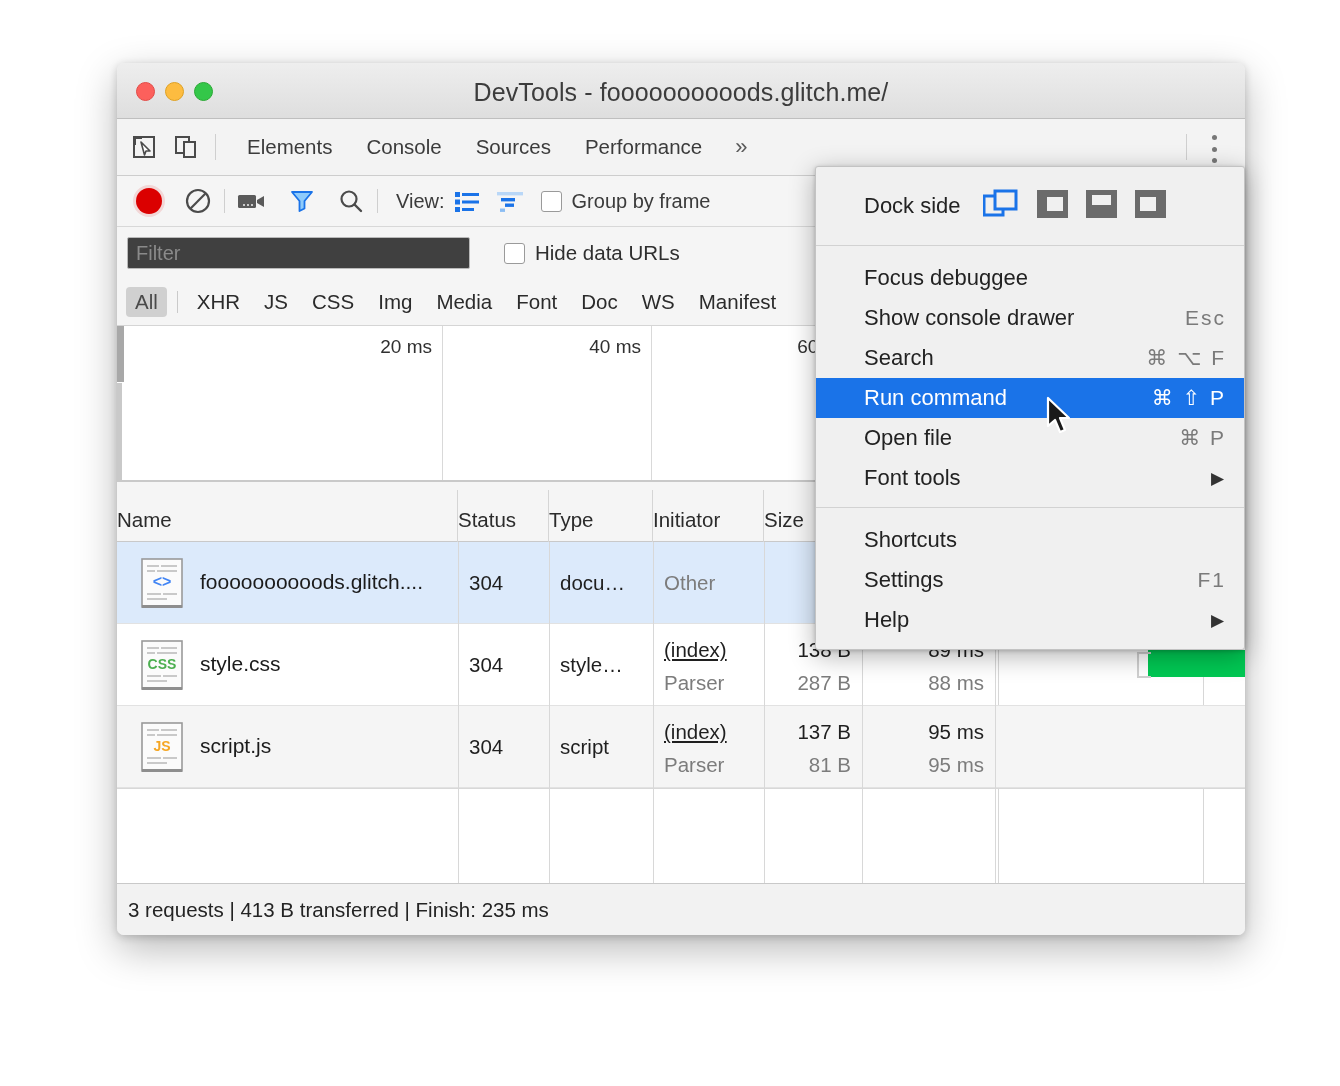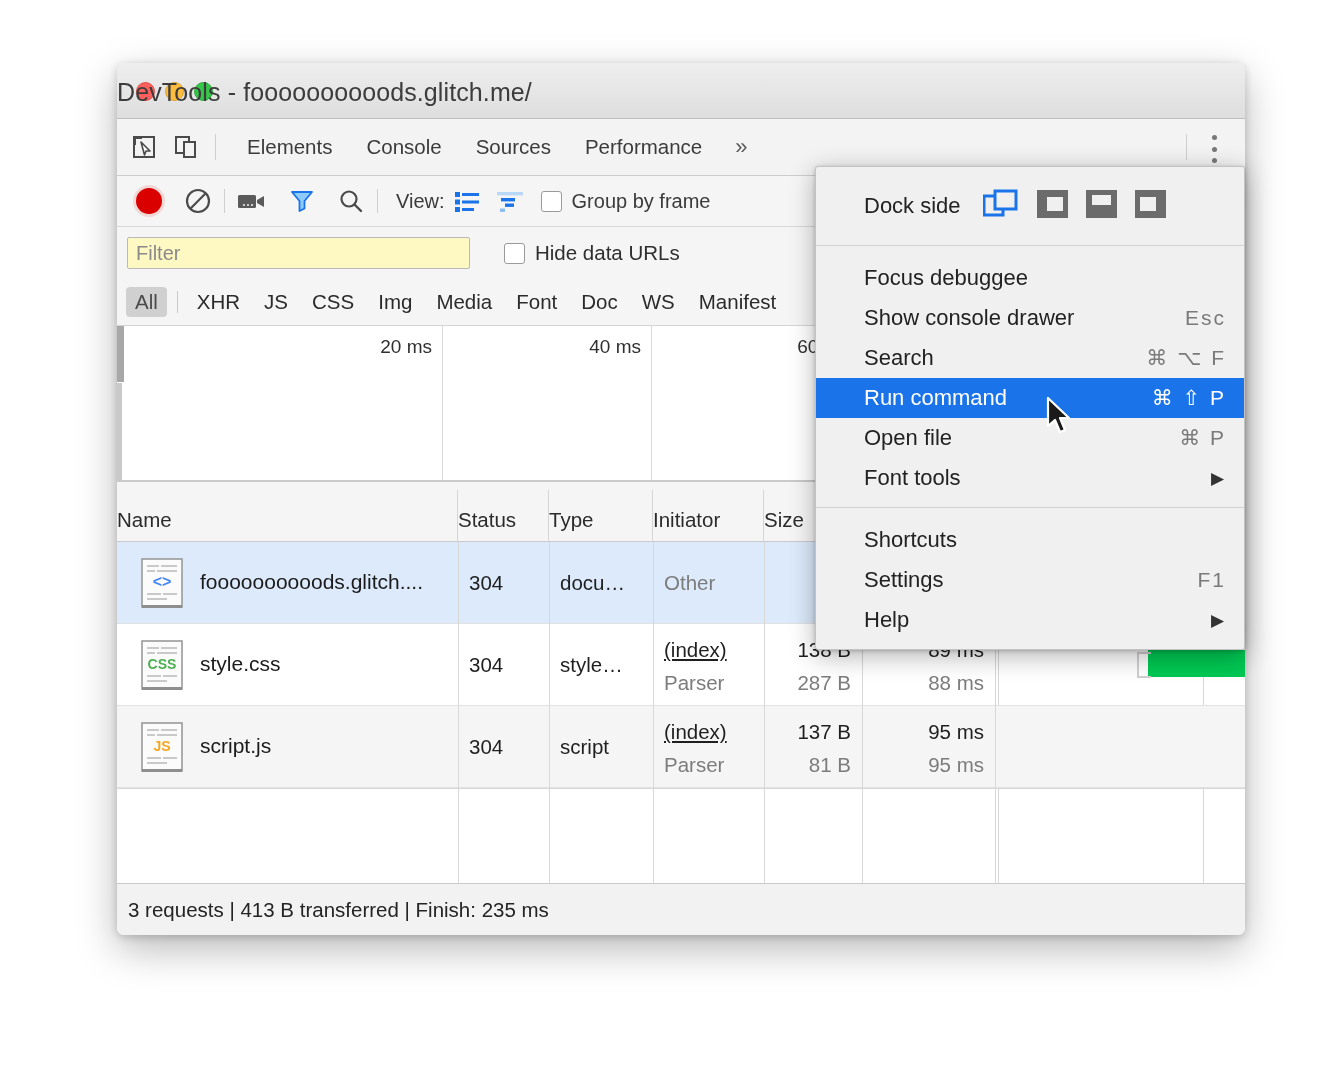--- a/index.html
+++ b/index.html
@@ -32,20 +32,21 @@
   }
   .traffic{
     position:absolute; top:19px;
     width:17px;height:17px;border-radius:50%;
   }
   .traffic.red{left:19px;background:#fc605c;border:1px solid #e24b47;}
   .traffic.yellow{left:48px;background:#fdbc40;border:1px solid #dfa123;}
   .traffic.green{left:77px;background:#34c749;border:1px solid #2aa934;}
   #win-title{
     position:absolute;left:0;right:0;top:15px;
+    text-align:center;
     font-size:25px;color:#3c3c3c;letter-spacing:.1px;
   }
 
   
   #tabstrip{
     position:relative;height:56px;
     background:#f3f3f3;
     border-bottom:1px solid #cdcdcd;
     display:flex;align-items:center;
   }
@@ -98,21 +99,21 @@
   }
   #groupframe-lbl{font-size:20px;color:#3b3b3b;margin-left:10px;white-space:nowrap;}
 
   
   #filterrow{
     position:relative;height:52px;background:#f5f5f5;
     display:flex;align-items:center;overflow:hidden;
   }
   #filter-input{
     margin-left:10px;width:325px;height:30px;
-    border:1px solid #b9b9b9;background:#fef9c3;border-radius:2px;
+    border:1px solid #b9b9b9;background:#404040;border-radius:2px;
     font-size:20px;color:#8a8a8a;
     padding:0 8px;line-height:30px;
   }
   #hide-urls-lbl{font-size:20.5px;color:#2f2f2f;margin-left:10px;white-space:nowrap;}
 
   
   #typerow{
     position:relative;height:46px;background:#f5f5f5;
     border-bottom:1px solid #d5d5d5;
     display:flex;align-items:center;overflow:hidden;

